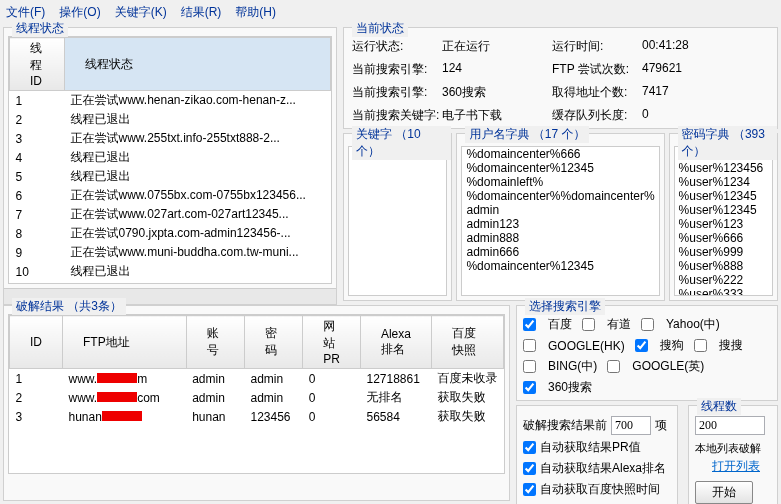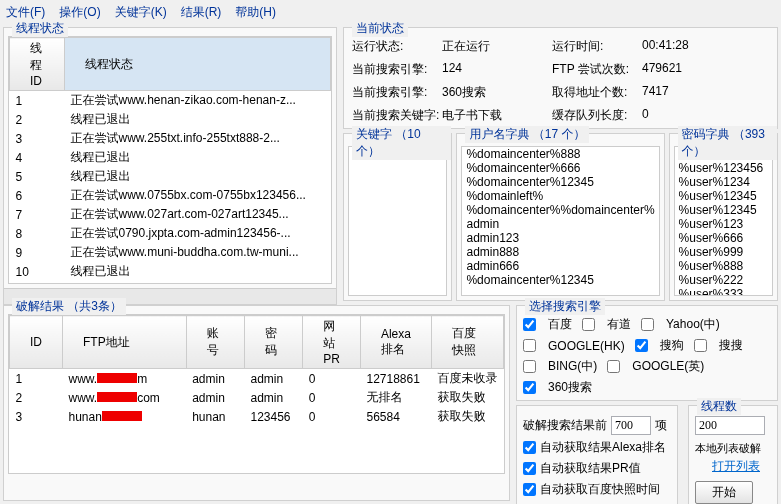--- a/index.html
+++ b/index.html
@@ -140,21 +140,20 @@
     </div>
 
     <div class="dict-row">
       <div class="dict-box">
         <div class="group-title">关键字 （10 个）</div>
         <div class="dict-list"></div>
       </div>
       <div class="dict-box">
         <div class="group-title">用户名字典 （17 个）</div>
         <div class="dict-list" id="user-list">
-            <div>%domaincenter%888</div>
             <div>%domaincenter%666</div>
             <div>%domaincenter%12345</div>
             <div>%domainleft%</div>
             <div>%domaincenter%%domaincenter%</div>
             <div>admin</div>
             <div>admin123</div>
             <div>admin888</div>
             <div>admin666</div>
             <div>%domaincenter%12345</div>
           </div>
@@ -272,25 +271,25 @@
     </div>
     <div class="opts-row">
       <div class="group opts">
         <div class="line">
           <span>破解搜索结果前</span>
           <input type="text" style="width: 40px;" value="700">
           <span>项</span>
         </div>
         <div class="line chk">
             <input type="checkbox" checked="" style="">
+            <span>自动获取结果PR值</span>
+          </div>
+        <div class="line chk">
+            <input type="checkbox" checked="" style="">
             <span>自动获取结果Alexa排名</span>
-          </div>
-        <div class="line chk">
-            <input type="checkbox" checked="" style="">
-            <span>自动获取结果PR值</span>
           </div>
         <div class="line chk">
             <input type="checkbox" checked="" style="">
             <span>自动获取百度快照时间</span>
           </div>
         <div class="line chk">
             <input type="checkbox" checked="" style="">
             <span>连接失败重试</span>
           <input type="text" style="width: 30px;" value="1">
           <span>次</span>

